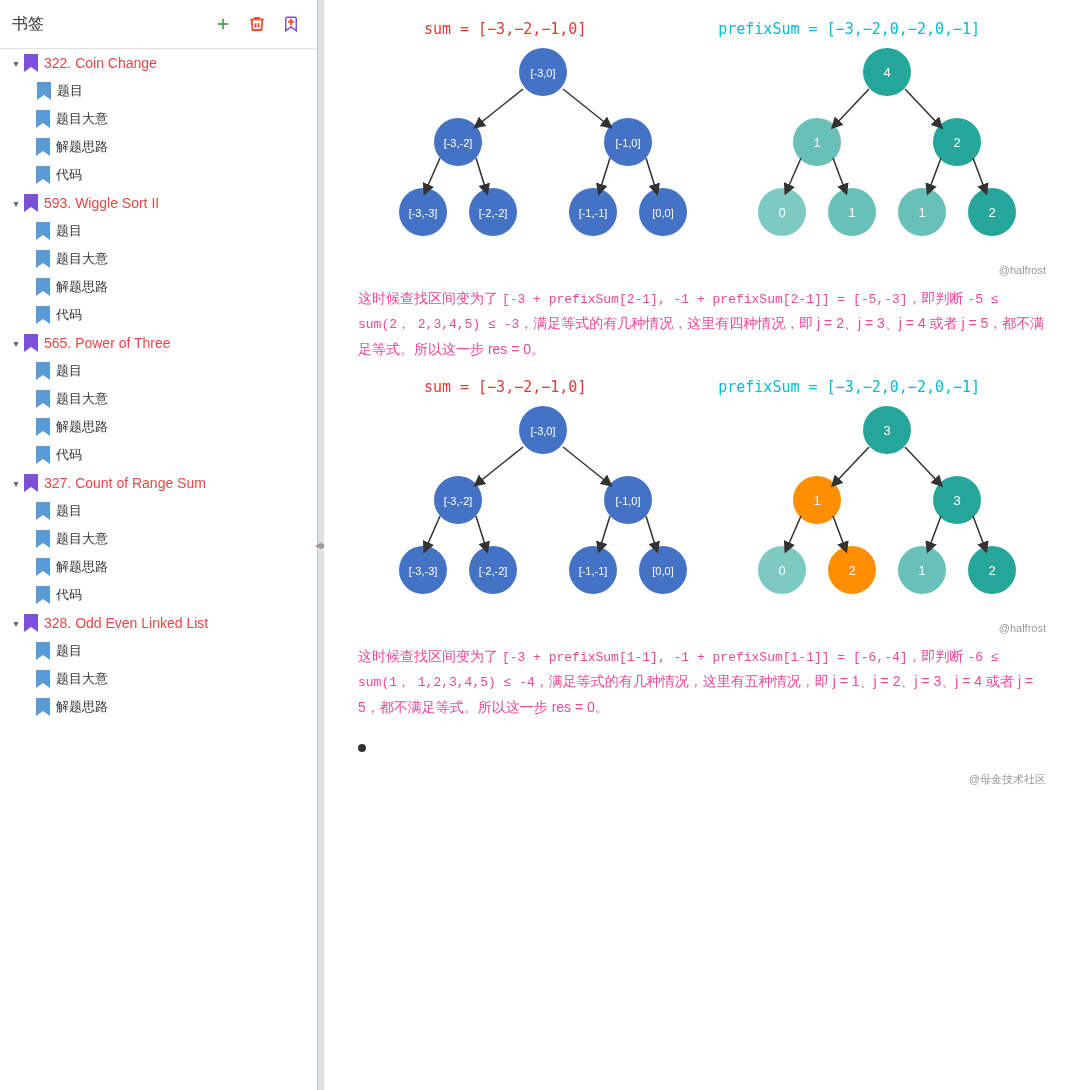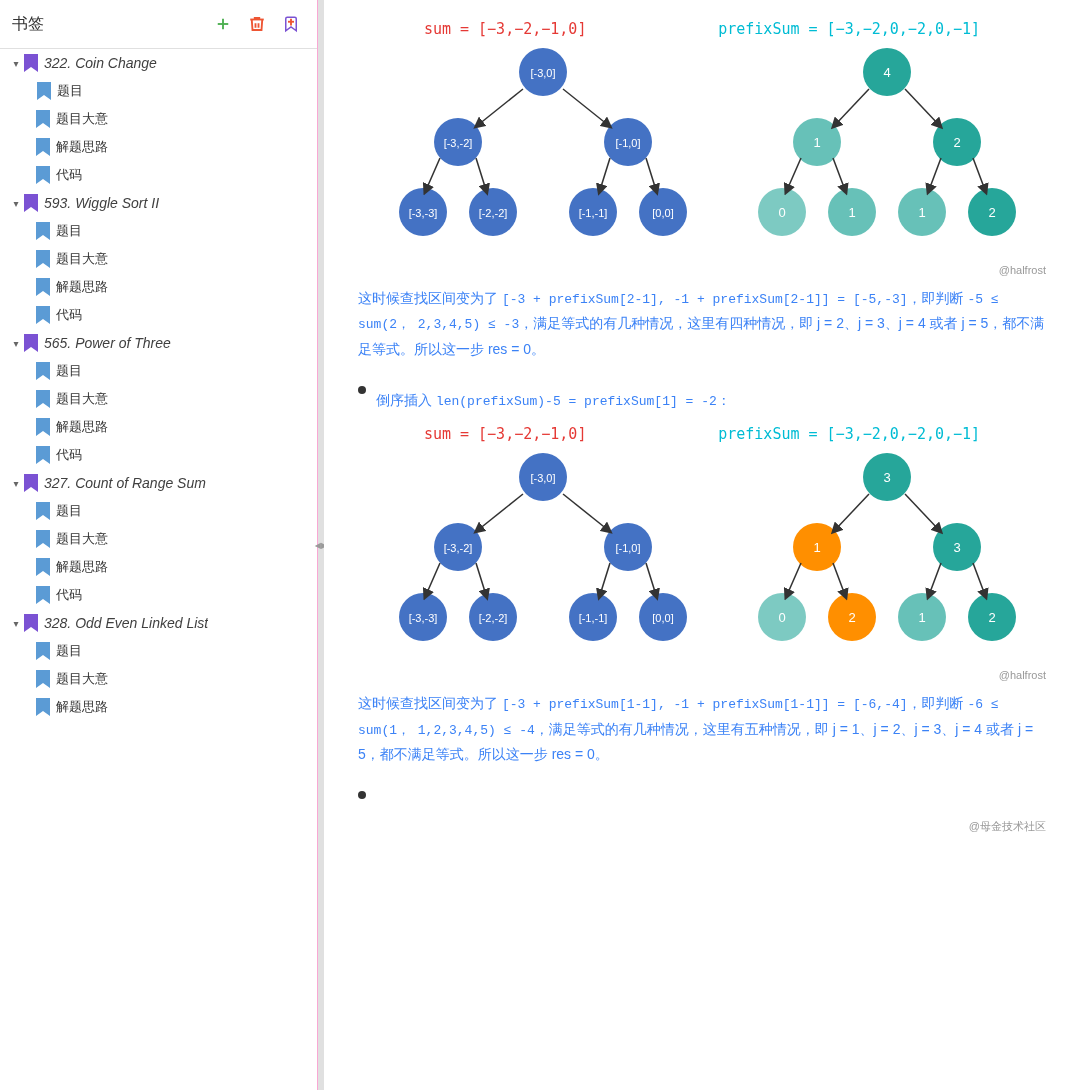--- a/index.html
+++ b/index.html
@@ -76,45 +76,44 @@
       width: 14px;
       height: 18px;
       flex-shrink: 0;
       margin-right: 6px;
     }
 
     .bookmark-purple { color: #7B52D3; }
 
     .tree-label {
       font-size: 14px;
-      color: #404040;
+      color: #ef4444;
       white-space: nowrap;
       overflow: hidden;
       text-overflow: ellipsis;
-      font-style: italic;
     }
 
     .tree-label-sub {
       font-size: 13px;
       color: #333;
     }
 
     
     #main {
       flex: 1;
       overflow-y: auto;
       background: #fff;
       padding: 20px 34px;
       position: relative;
     }
 
     .content-text {
       font-size: 14px;
       line-height: 1.8;
-      color: #3b82f6;
+      color: #ec4899;
       margin-bottom: 16px;
       margin-top: 10px;
     }
 
     .bullet-item {
       display: flex;
       align-items: flex-start;
       margin-bottom: 12px;
     }
 
@@ -440,26 +439,20 @@
         </defs>
       </svg>
     </div>
     <div style="text-align:right; font-size:11px; color:#999; margin-top:2px;">@halfrost</div>
   </div>
 
   <div class="content-text">
     这时候查找区间变为了 <span class="inline-code">[-3 + prefixSum[2-1], -1 + prefixSum[2-1]] = [-5,-3]</span>，即判断 <span class="inline-code">-5 ≤ sum(2，  2,3,4,5) ≤ -3</span>，满足等式的有几种情况，这里有四种情况，即 j = 2、j = 3、j = 4 或者 j = 5，都不满足等式。所以这一步 res = 0。
   </div>
 
-  <div class="bullet-item">
-    <div class="bullet-dot"></div>
-    <div class="content-text" style="margin-bottom:0;">
-      倒序插入 <span class="inline-code">len(prefixSum)-5 = prefixSum[1] = -2</span>：
-    </div>
-  </div>
 
   <div style="position:relative; margin-bottom: 8px; margin-top: 8px;">
     <div style="display:flex; justify-content:space-around; margin-bottom:4px;">
       <span style="color:#e53935; font-size:15px; font-weight:500; font-family:monospace;">sum = [−3,−2,−1,0]</span>
       <span style="color:#00BCD4; font-size:15px; font-weight:500; font-family:monospace;">prefixSum = [−3,−2,0,−2,0,−1]</span>
     </div>
 
     <div style="display:flex; justify-content:space-around; align-items:flex-start;">
 
       <svg width="310" height="220" viewBox="0 0 310 220">

